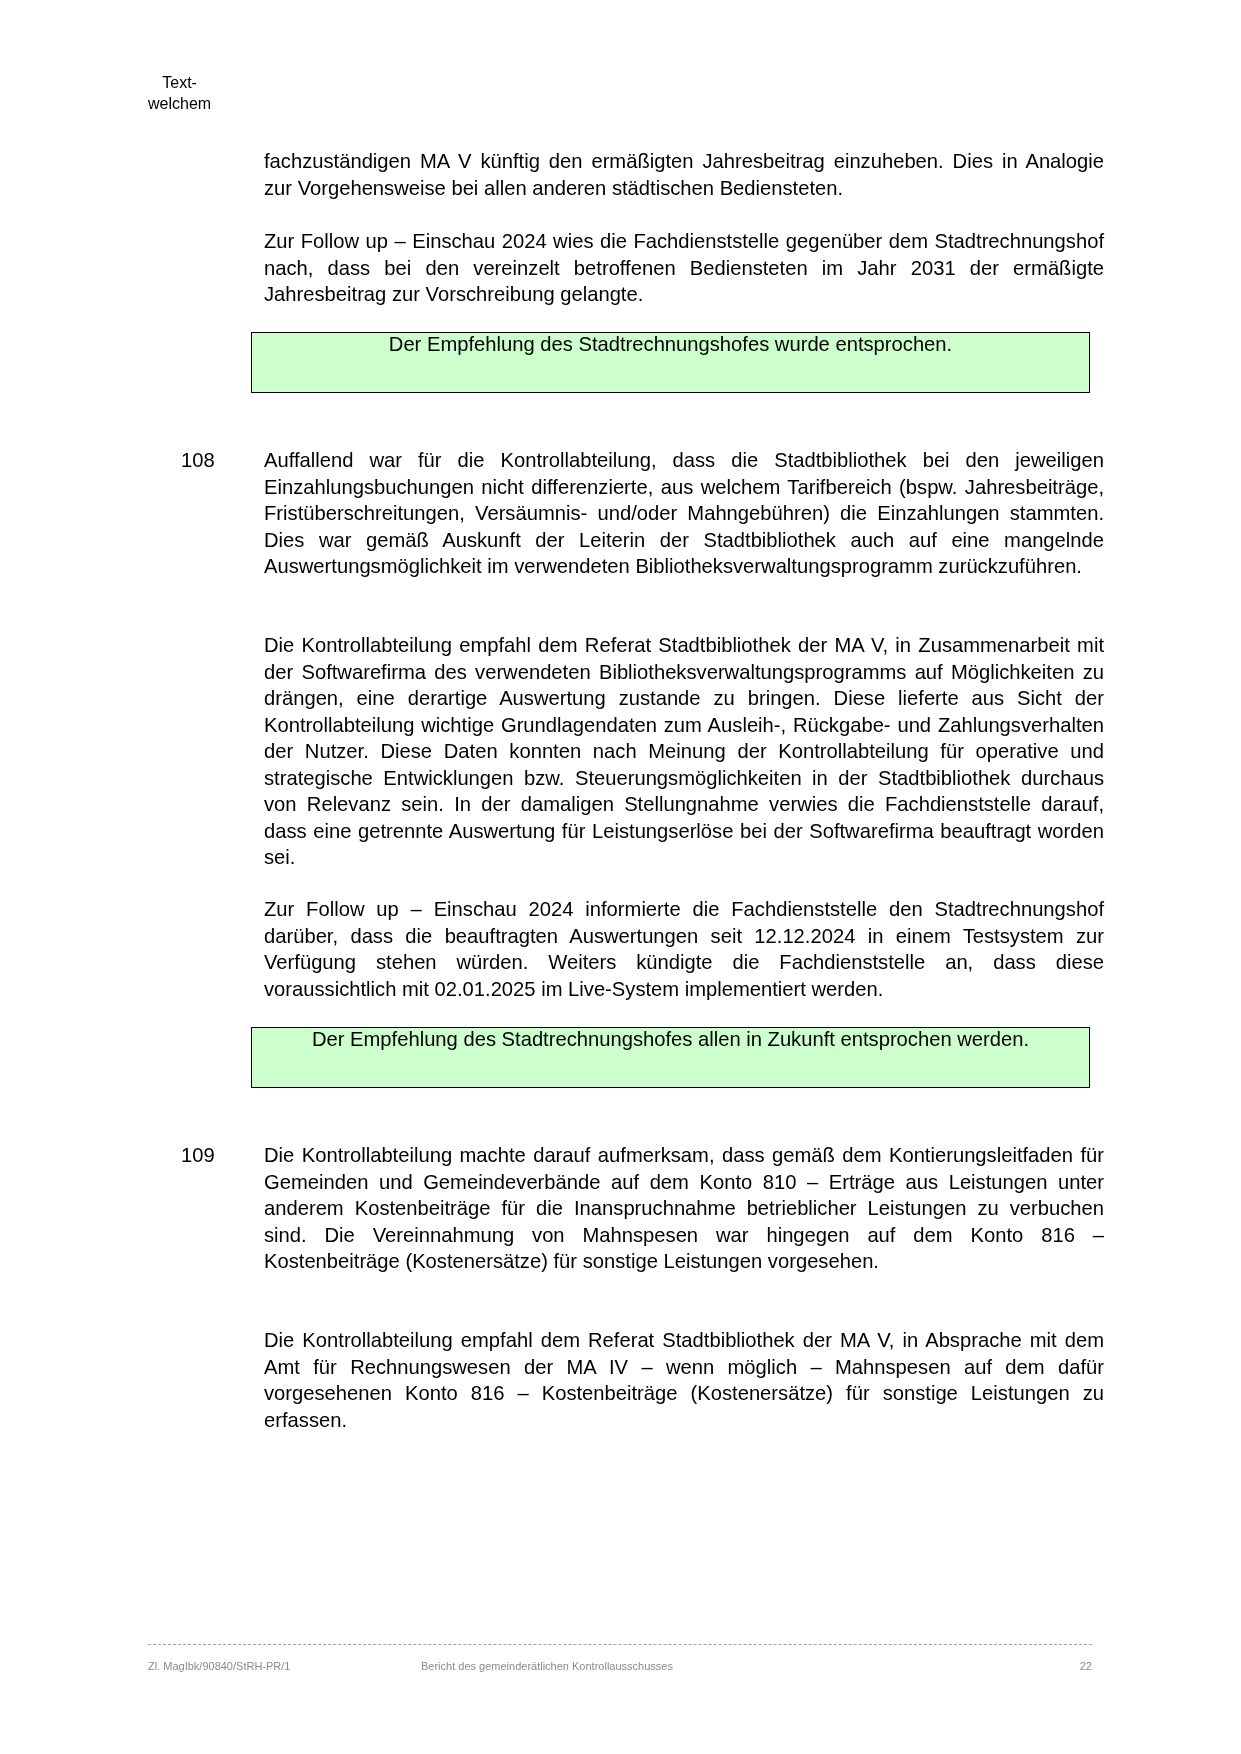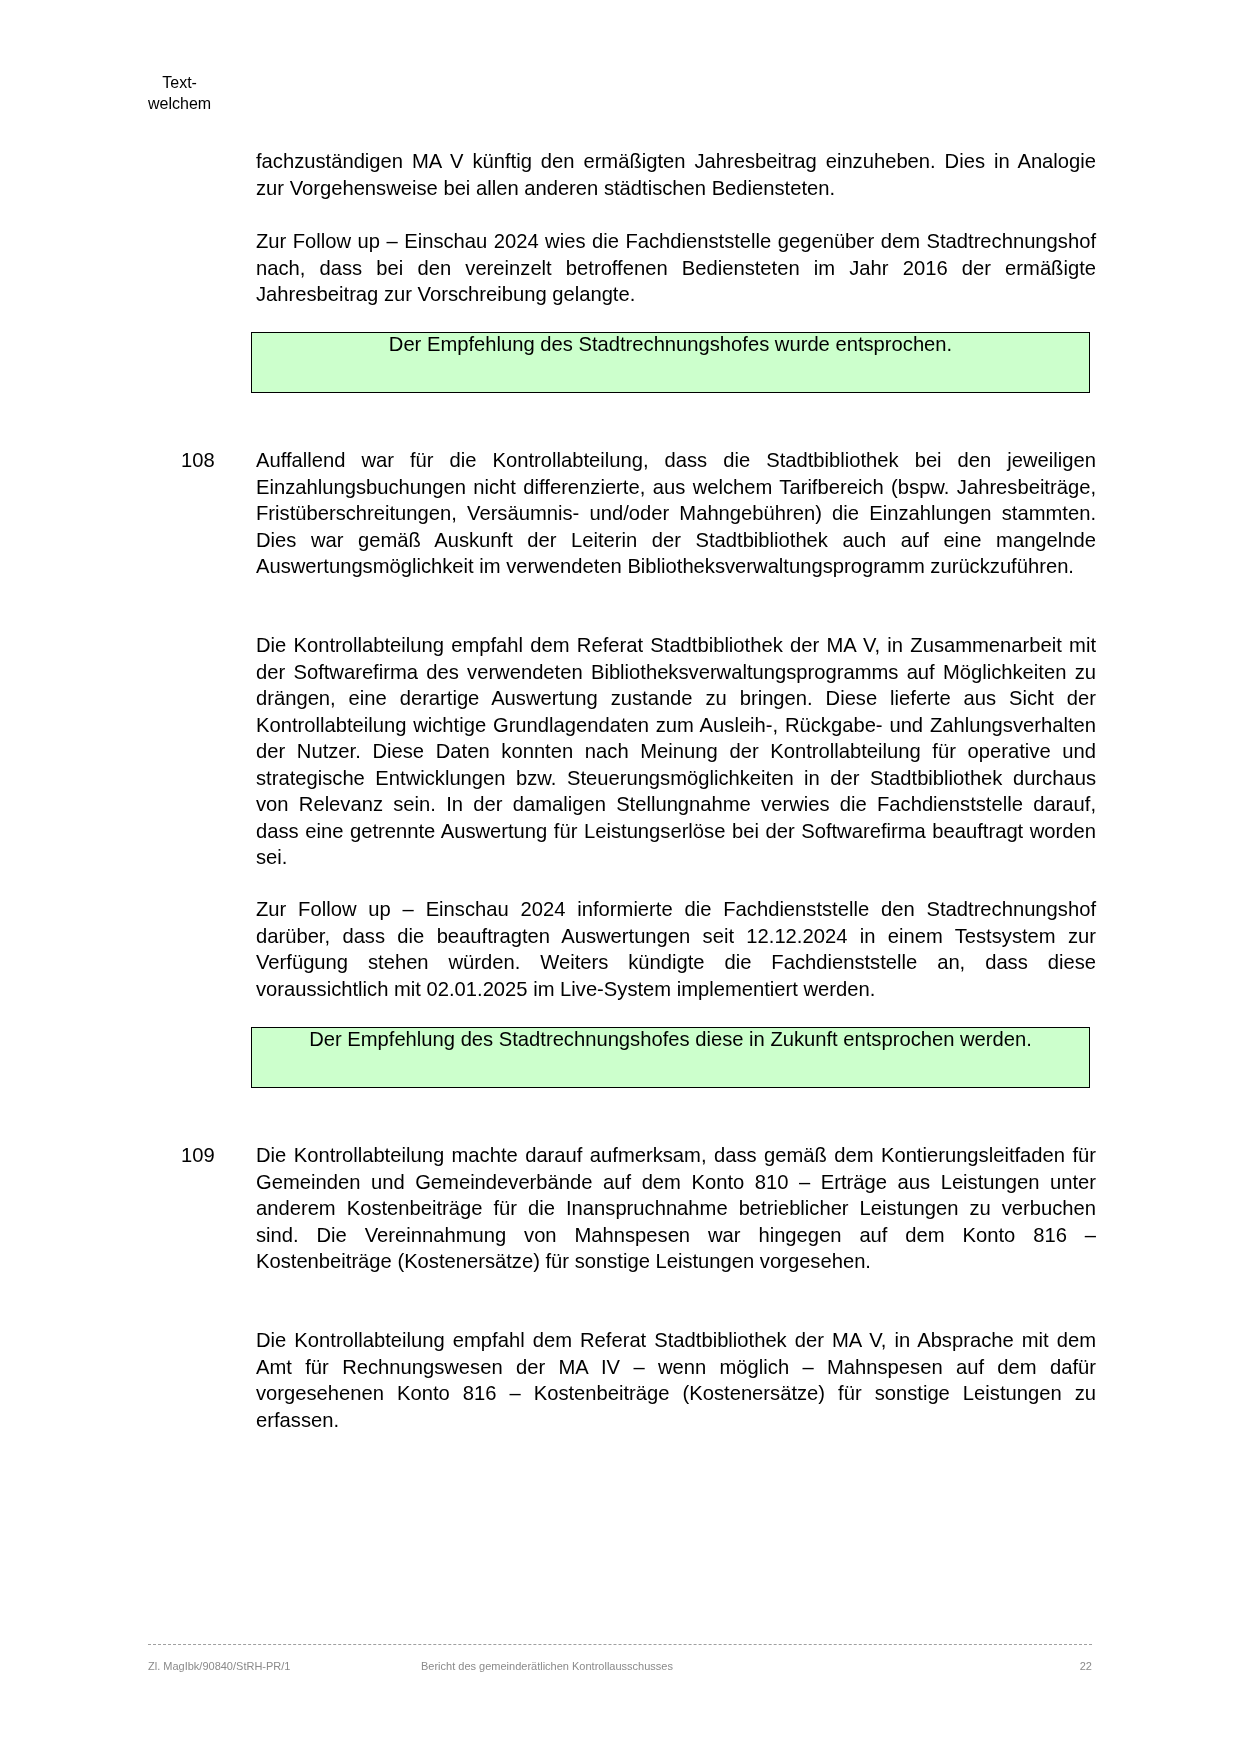--- a/index.html
+++ b/index.html
@@ -1,48 +1,48 @@
 <!DOCTYPE html>
 <html><head>
 <meta charset="utf-8">
 <style>
   html, body { margin: 0; padding: 0; background: #ffffff; }
   body { width: 1241px; height: 1754px; position: relative; overflow: hidden;
          font-family: "Liberation Sans", sans-serif; color: #000; }
   .margin-label { position: absolute; left: 148px; top: 72px; font-size: 16px; line-height: 21px; text-align: center; }
-  .para { position: absolute; left: 256px; width: 840px; font-size: 20.2px; line-height: 26.5px;
+  .para { position: absolute; left: 264px; width: 840px; font-size: 20.2px; line-height: 26.5px;
           text-align: justify; text-align-last: left; margin: 0; }
   .tz { position: absolute; left: 150px; font-size: 20.2px; line-height: 26.5px; margin-left: 31px; }
   .box { position: absolute; left: 251px; width: 837px; height: 59px; background: #ccffcc;
          border: 1.5px solid #000; display: flex; justify-content: center;
          font-size: 20.2px; }
   .footer-rule { position: absolute; left: 148px; top: 1644px; width: 944px; height: 0;
                  border-top: 1px dashed #a0a0a0; }
   .footer { position: absolute; top: 1655px; font-size: 11px; line-height: 22px; color: #8a8a8a; }
 </style>
 </head>
 <body>
 
 <div class="margin-label">
   <div>Text-</div>
   <div>welchem</div>
 </div>
 
 <p class="para" style="top:148px">fachzuständigen MA V künftig den ermäßigten Jahresbeitrag einzuheben. Dies in Analogie zur Vorgehensweise bei allen anderen städtischen Bediensteten.</p>
-<p class="para" style="top:228px">Zur Follow up – Einschau 2024 wies die Fachdienststelle gegenüber dem Stadt­rechnungshof nach, dass bei den vereinzelt betroffenen Bediensteten im Jahr 2016 der ermäßigte Jahresbeitrag zur Vorschreibung gelangte.</p>
+<p class="para" style="top:228px">Zur Follow up – Einschau 2024 wies die Fachdienststelle gegenüber dem Stadt­rechnungshof nach, dass bei den vereinzelt betroffenen Bediensteten im Jahr 2031 der ermäßigte Jahresbeitrag zur Vorschreibung gelangte.</p>
 <div class="box" style="top:332px">
   <span>Der Empfehlung des Stadtrechnungshofes wurde entsprochen.</span>
 </div>
 
 <div class="tz" style="top:447px">108</div>
 <p class="para" style="top:447px">Auffallend war für die Kontrollabteilung, dass die Stadtbibliothek bei den jeweiligen Einzahlungsbuchungen nicht differenzierte, aus welchem Tarifbereich (bspw. Jahresbeiträge, Fristüberschreitungen, Versäumnis- und/oder Mahngebühren) die Einzahlungen stammten. Dies war gemäß Auskunft der Leiterin der Stadtbibliothek auch auf eine mangelnde Auswertungsmöglichkeit im verwendeten Bibliotheksver­waltungsprogramm zurückzuführen.</p>
 <p class="para" style="top:632px">Die Kontrollabteilung empfahl dem Referat Stadtbibliothek der MA V, in Zusammen­arbeit mit der Softwarefirma des verwendeten Bibliotheksverwaltungsprogramms auf Möglichkeiten zu drängen, eine derartige Auswertung zustande zu bringen. Diese lieferte aus Sicht der Kontrollabteilung wichtige Grundlagendaten zum Ausleih-, Rückgabe- und Zahlungsverhalten der Nutzer. Diese Daten konnten nach Meinung der Kontrollabteilung für operative und strategische Entwicklungen bzw. Steuerungsmöglichkeiten in der Stadtbibliothek durchaus von Relevanz sein. In der damaligen Stellungnahme verwies die Fachdienststelle darauf, dass eine getrennte Auswertung für Leistungserlöse bei der Softwarefirma beauftragt worden sei.</p>
 <p class="para" style="top:896px">Zur Follow up – Einschau 2024 informierte die Fachdienststelle den Stadtrech­nungshof darüber, dass die beauftragten Auswertungen seit 12.12.2024 in einem Testsystem zur Verfügung stehen würden. Weiters kündigte die Fachdienststelle an, dass diese voraussichtlich mit 02.01.2025 im Live-System implementiert werden.</p>
 <div class="box" style="top:1027px">
-  <span>Der Empfehlung des Stadtrechnungshofes diese in Zukunft entsprochen werden.</span>
+  <span>Der Empfehlung des Stadtrechnungshofes allen in Zukunft entsprochen werden.</span>
 </div>
 
 <div class="tz" style="top:1142px">109</div>
 <p class="para" style="top:1142px">Die Kontrollabteilung machte darauf aufmerksam, dass gemäß dem Kontierungs­leitfaden für Gemeinden und Gemeindeverbände auf dem Konto 810 – Erträge aus Leistungen unter anderem Kostenbeiträge für die Inanspruchnahme betrieblicher Leistungen zu verbuchen sind. Die Vereinnahmung von Mahnspesen war hingegen auf dem Konto 816 – Kostenbeiträge (Kostenersätze) für sonstige Leistungen vorgesehen.</p>
 <p class="para" style="top:1327px">Die Kontrollabteilung empfahl dem Referat Stadtbibliothek der MA V, in Absprache mit dem Amt für Rechnungswesen der MA IV – wenn möglich – Mahnspesen auf dem dafür vorgesehenen Konto 816 – Kostenbeiträge (Kostenersätze) für sonstige Leistungen zu erfassen.</p>
 
 <div class="footer-rule"></div>
 <div class="footer" style="left:148px">Zl. MagIbk/90840/StRH-PR/1</div>
 <div class="footer" style="left:421px">Bericht des gemeinderätlichen Kontrollausschusses</div>
 <div class="footer" style="right:149px; text-align:right">22</div>

